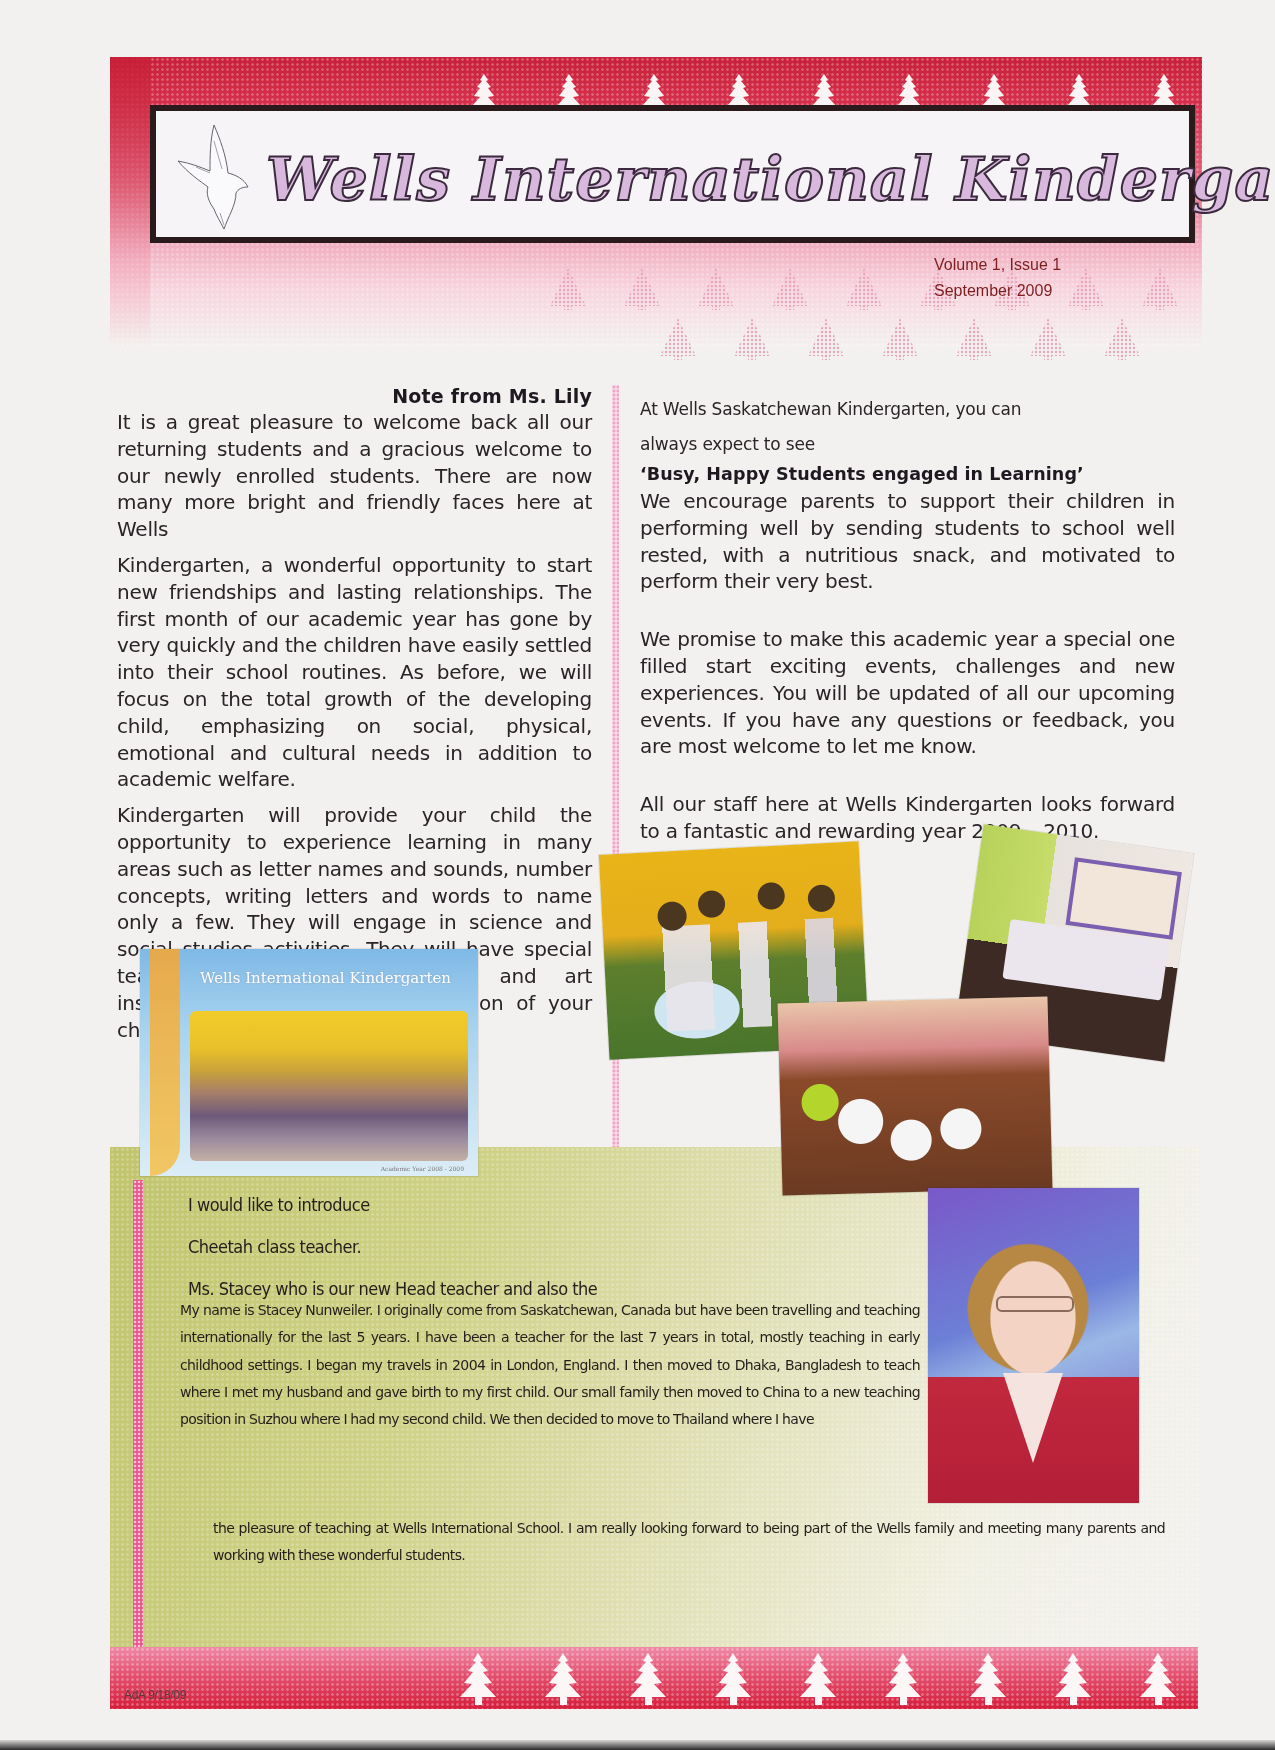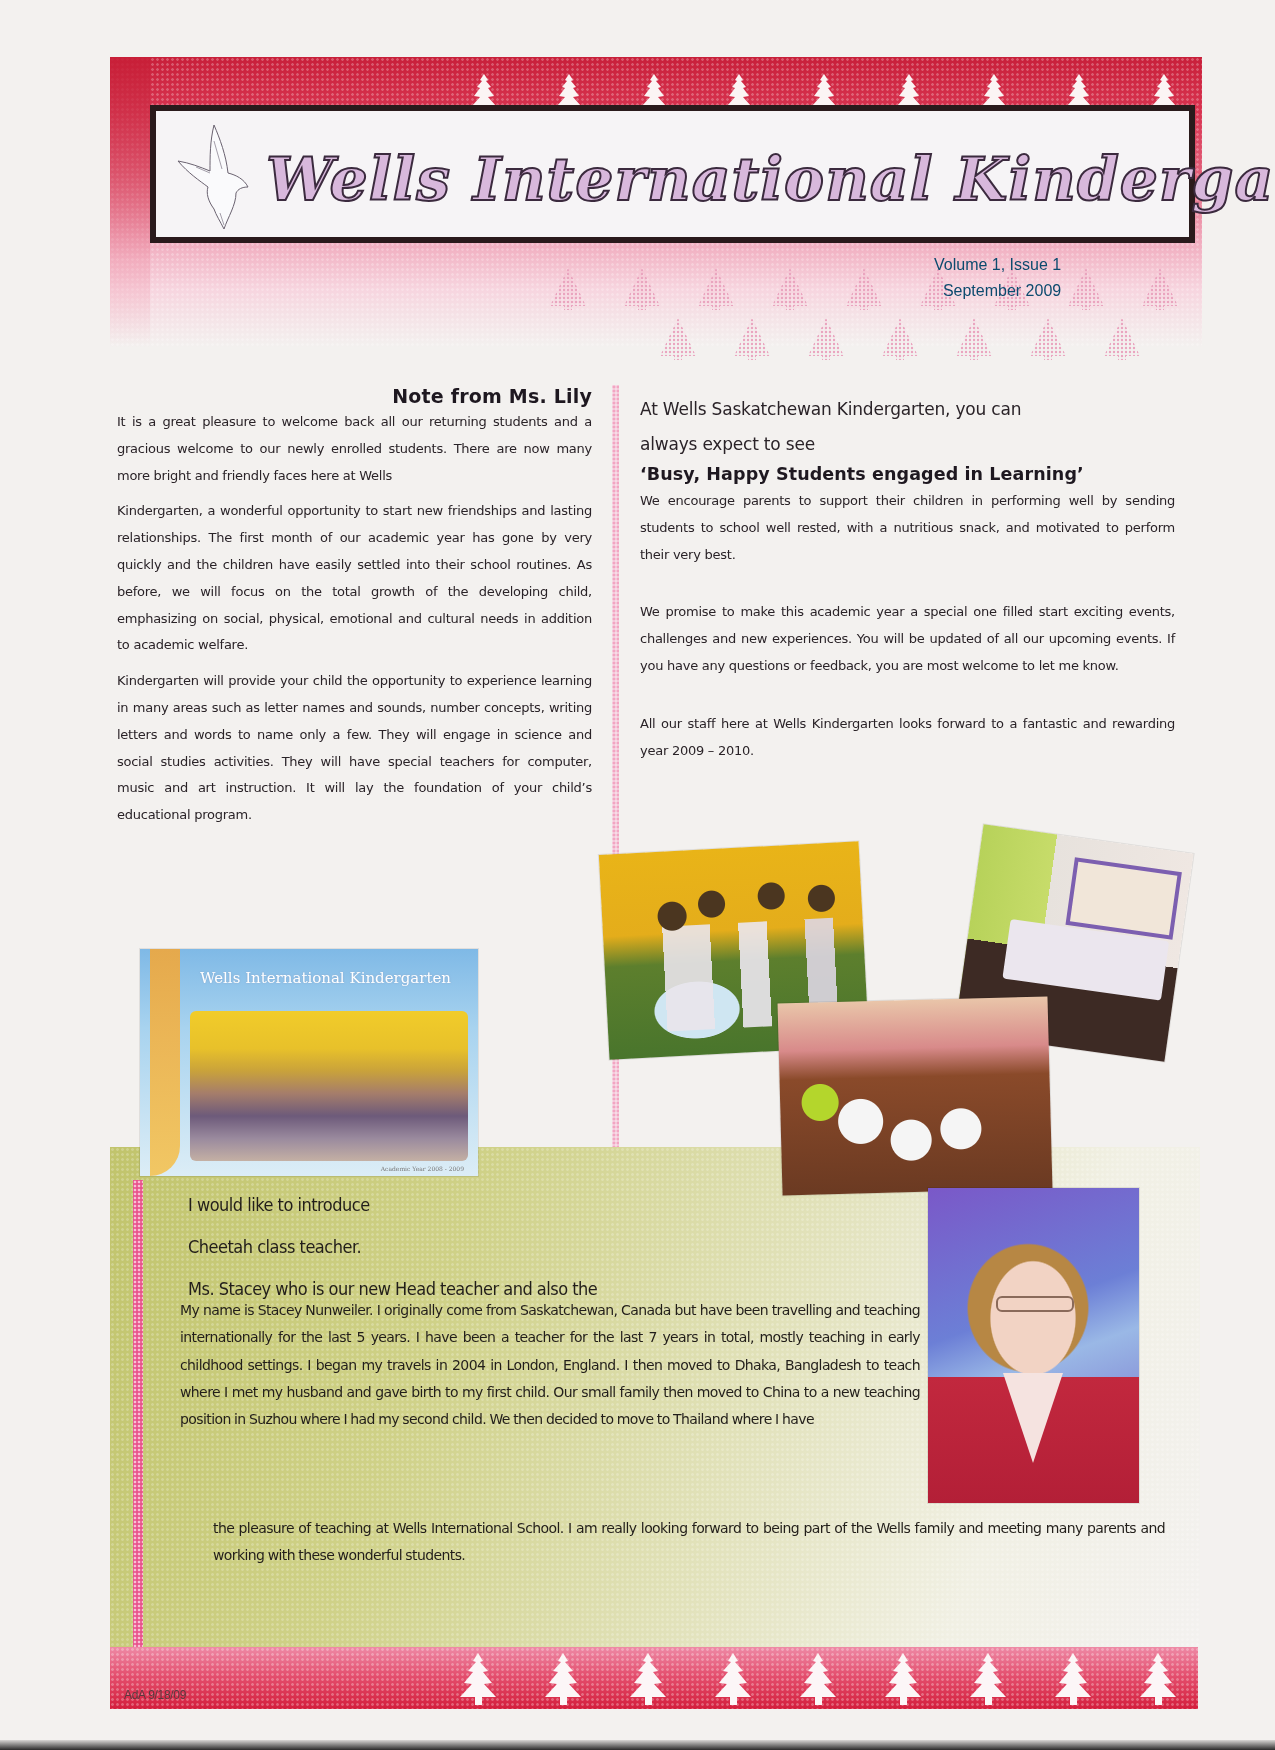--- a/index.html
+++ b/index.html
@@ -35,38 +35,38 @@
     font-size:60px; line-height:100px; letter-spacing:1px;
     color:#d8b8dc;
     -webkit-text-stroke:2px #3b2a3e;
     white-space:nowrap;
     text-align:center;
   }
   .dove { position:absolute; left:20px; top:10px; width:100px; height:115px; }
 
   .issue-info {
     left:934px; top:252px; font-family:"Liberation Sans", sans-serif;
-    font-size:16px; line-height:26px; color:#0c4a6e;text-align:right;
+    font-size:16px; line-height:26px; color:#7f1d1d;
   }
 
   
   .col-left { left:117px; top:385px; width:475px; }
   .col-right { left:640px; top:392px; width:535px; }
   .divider {
     left:612px; top:385px; width:7px; height:790px;
     background:
       radial-gradient(circle, #f2a5c2 1.2px, transparent 1.8px) 0 0/4px 4px,
       #f7dbe6;
   }
   h2.section-title {
     margin:0 0 2px 0; font-size:19px; font-weight:900; color:#1e1820;
     font-family:"DejaVu Sans", sans-serif; letter-spacing:0.2px;text-align:right;
   }
   p.body {
-    margin:0 0 9px 0; font-size:13px; line-height:26.8px;
+    margin:0 0 9px 0; font-size:20px; line-height:26.8px;
     text-align:justify; color:#2a2328;
     font-family:"DejaVu Sans", sans-serif;
     font-weight:500;
     letter-spacing:-0.25px;
   }
   p.lead { margin:0; font-size:17px; line-height:35px; color:#2a2328; letter-spacing:-0.2px;}
   .slogan {
     margin:2px 0 4px 0; font-size:17.5px; font-weight:900; color:#1e1820;
     letter-spacing:0.1px; white-space:nowrap;
   }

